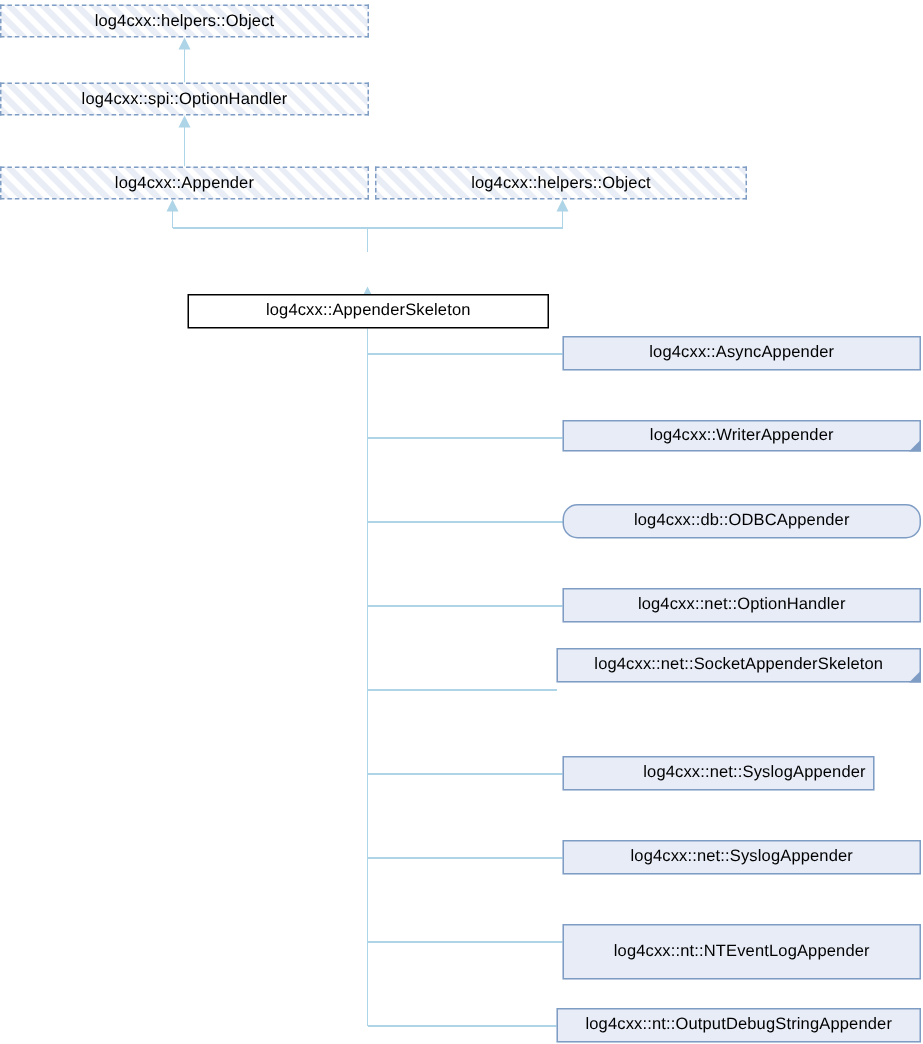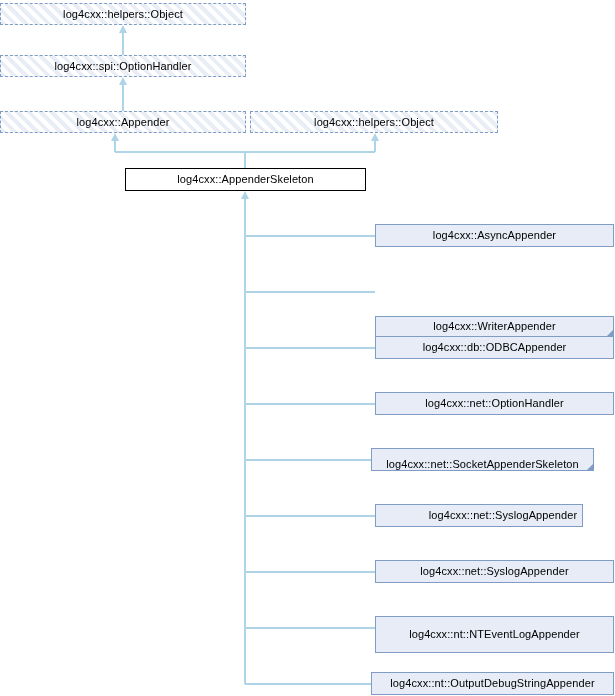--- a/index.html
+++ b/index.html
@@ -50,20 +50,21 @@
     );
   }
   .node.abstract .node-label {
     background: transparent;
     padding: 0 3px;
   }
   
   .node.focus {
     border: 1px solid #000000;
     background: #ffffff;
+    margin-top: 28px;
   }
   
   .node.derived {
     border: 1px solid #7f9dc4;
     background: #e7ecf7;
   }
   
   .node.clipped::after {
     content: "";
     position: absolute;
@@ -133,30 +134,30 @@
       </div>
       <div class="node abstract" style="left: 250px; top: 111px; width: 248px; height: 22px;">
         <span class="node-label">log4cxx::helpers::Object</span>
       </div>
       <div class="node focus" style="left: 125px; top: 168px; width: 241px; height: 23px;">
         <span class="node-label">log4cxx::AppenderSkeleton</span>
       </div>
       <div class="node derived" style="left: 375px; top: 224px; width: 239px; height: 23px;">
         <span class="node-label">log4cxx::AsyncAppender</span>
       </div>
-      <div class="node derived clipped" style="left: 375px; top: 280px; width: 239px; height: 21px; margin-top: 36px;">
+      <div class="node derived clipped" style="left: 375px; top: 280px; width: 239px; height: 21px;">
         <span class="node-label">log4cxx::WriterAppender</span>
       </div>
-      <div class="node derived" style="left: 375px; top: 336px; width: 239px; height: 23px;">
+      <div class="node derived" style="left: 375px; top: 336px; width: 239px; height: 23px; border-radius: 10px;">
         <span class="node-label">log4cxx::db::ODBCAppender</span>
       </div>
       <div class="node derived" style="left: 375px; top: 392px; width: 239px; height: 23px;">
         <span class="node-label">log4cxx::net::OptionHandler</span>
       </div>
-      <div class="node derived clipped" style="left: 371px; top: 448px; width: 223px; height: 23px; align-items: flex-end;">
+      <div class="node derived clipped" style="left: 371px; top: 432px; width: 243px; height: 23px;">
         <span class="node-label">log4cxx::net::SocketAppenderSkeleton</span>
       </div>
       <div class="node derived" style="left: 375px; top: 504px; width: 208px; height: 23px; padding-left: 48px;">
         <span class="node-label">log4cxx::net::SyslogAppender</span>
       </div>
       <div class="node derived" style="left: 375px; top: 560px; width: 239px; height: 23px;">
         <span class="node-label">log4cxx::net::SyslogAppender</span>
       </div>
       <div class="node derived" style="left: 375px; top: 616px; width: 239px; height: 37px;">
         <span class="node-label">log4cxx::nt::NTEventLogAppender</span>

